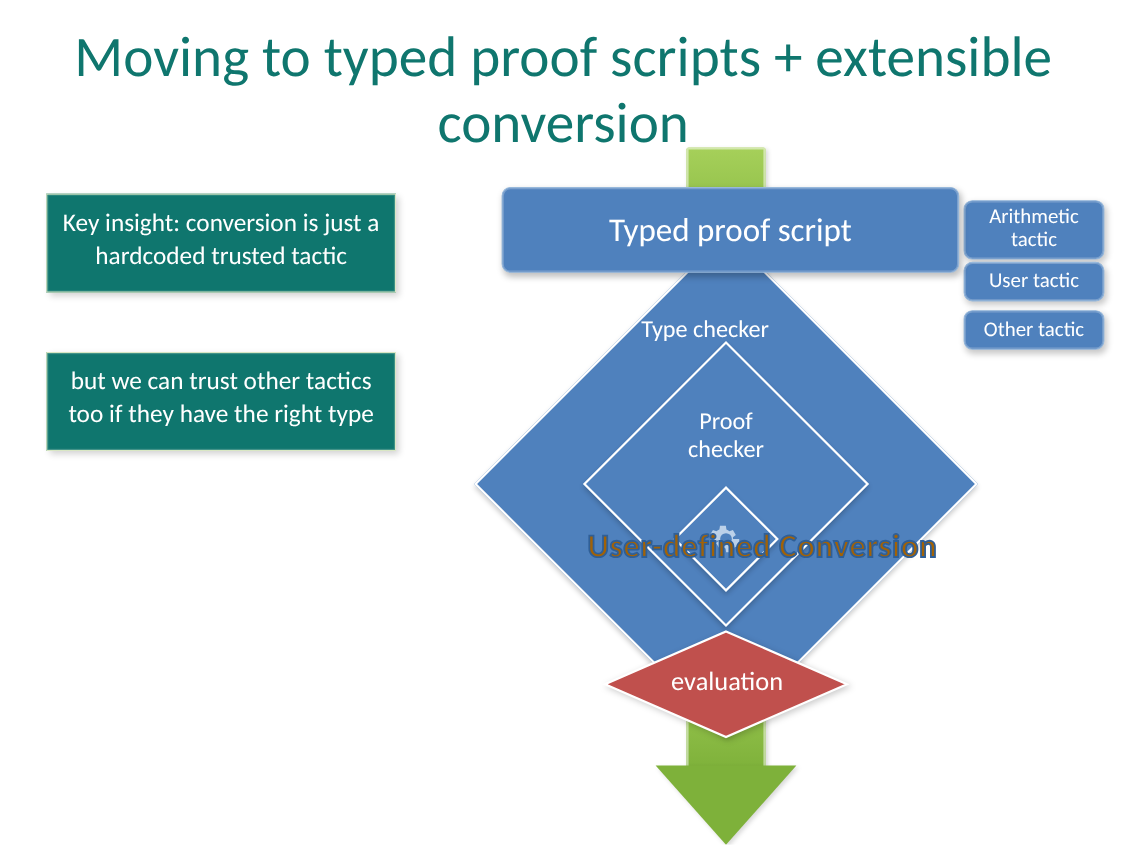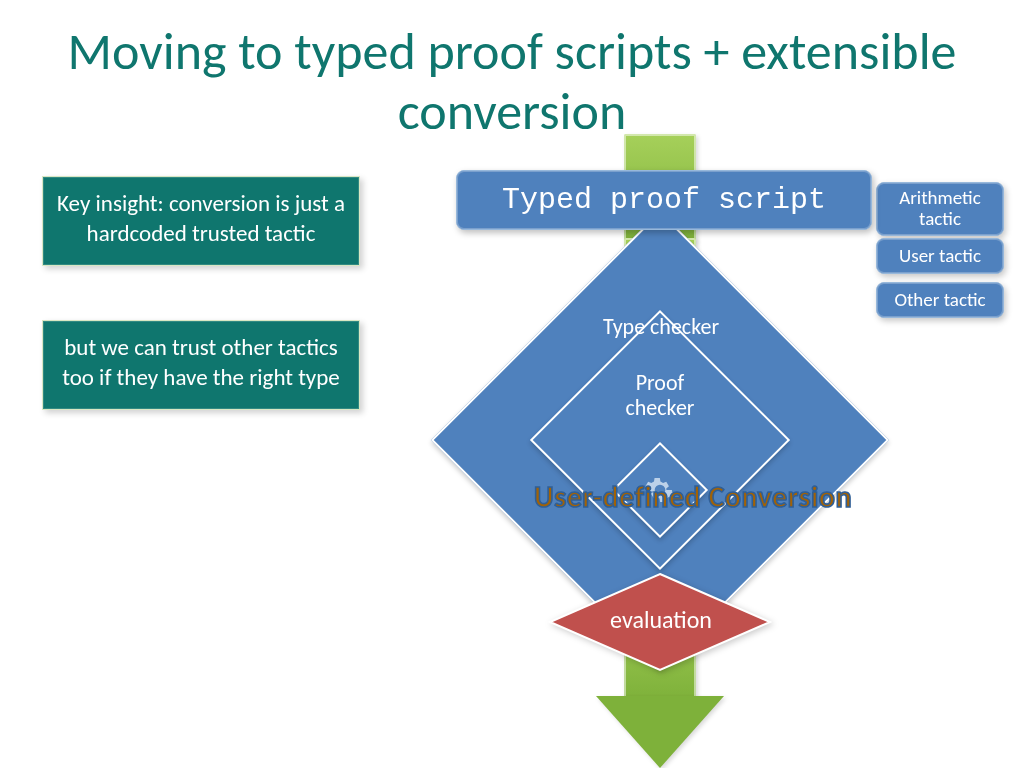--- a/index.html
+++ b/index.html
@@ -42,28 +42,27 @@
     position: absolute; left: 596px; top: 696px;
     width: 0; height: 0;
     border-left: 64px solid transparent;
     border-right: 64px solid transparent;
     border-top: 72px solid #7eb13a;
     filter: drop-shadow(2px 2px 2px rgba(0,0,0,.15));
   }
 
   
   .bluebar {
-    position: absolute; top: 170px; left: 456px; width: 416px; height: 60px;
+    position: absolute; top: 170px; left: 456px; width: 416px; height: 78px;
     background: #4f81bd; color: #fff; border-radius: 8px;
     display: flex; align-items: center; justify-content: center;
     font-size: 30px; font-weight: 400;
     border: 1px solid #97b8db;
     box-shadow: 2px 3px 6px rgba(0,0,0,.25), inset 0 0 0 1px rgba(255,255,255,.25);
     z-index: 4;
-    font-family: Liberation Mono, monospace;
   }
 
   
   .tactic {
     position: absolute; left: 876px; width: 128px;
     background: #4f81bd; color: #fff; border-radius: 8px;
     display: flex; align-items: center; justify-content: center;
     text-align: center; font-size: 19px; line-height: 1.1;
     border: 1px solid #97b8db;
     box-shadow: 2px 3px 6px rgba(0,0,0,.22), inset 0 0 0 1px rgba(255,255,255,.25);
@@ -89,21 +88,21 @@
     position: absolute; top: 572px; left: 548px; width: 224px; height: 100px;
     z-index: 3;
     filter: drop-shadow(2px 2px 3px rgba(0,0,0,.2));
   }
   .d-red svg { width: 100%; height: 100%; display:block; }
 
   .dlabel {
     position: absolute; color:#fff; text-align:center; z-index:5;
     font-size: 22px; line-height:1.15;
   }
-  .lbl-type  { top: 286px; left: 556px; width: 210px; margin-top: 28px; }
+  .lbl-type  { top: 286px; left: 536px; width: 210px; }
   .lbl-proof { top: 370px; left: 600px; width: 120px; }
   .lbl-eval  { top: 606px; left: 556px; width: 210px; font-size: 24px; }
 
   
   .gear {
     position: absolute; top: 474px; left: 644px; width: 32px; height: 32px;
     z-index: 4; opacity: .85;
   }
   .gear svg { width:100%; height:100%; }
 

